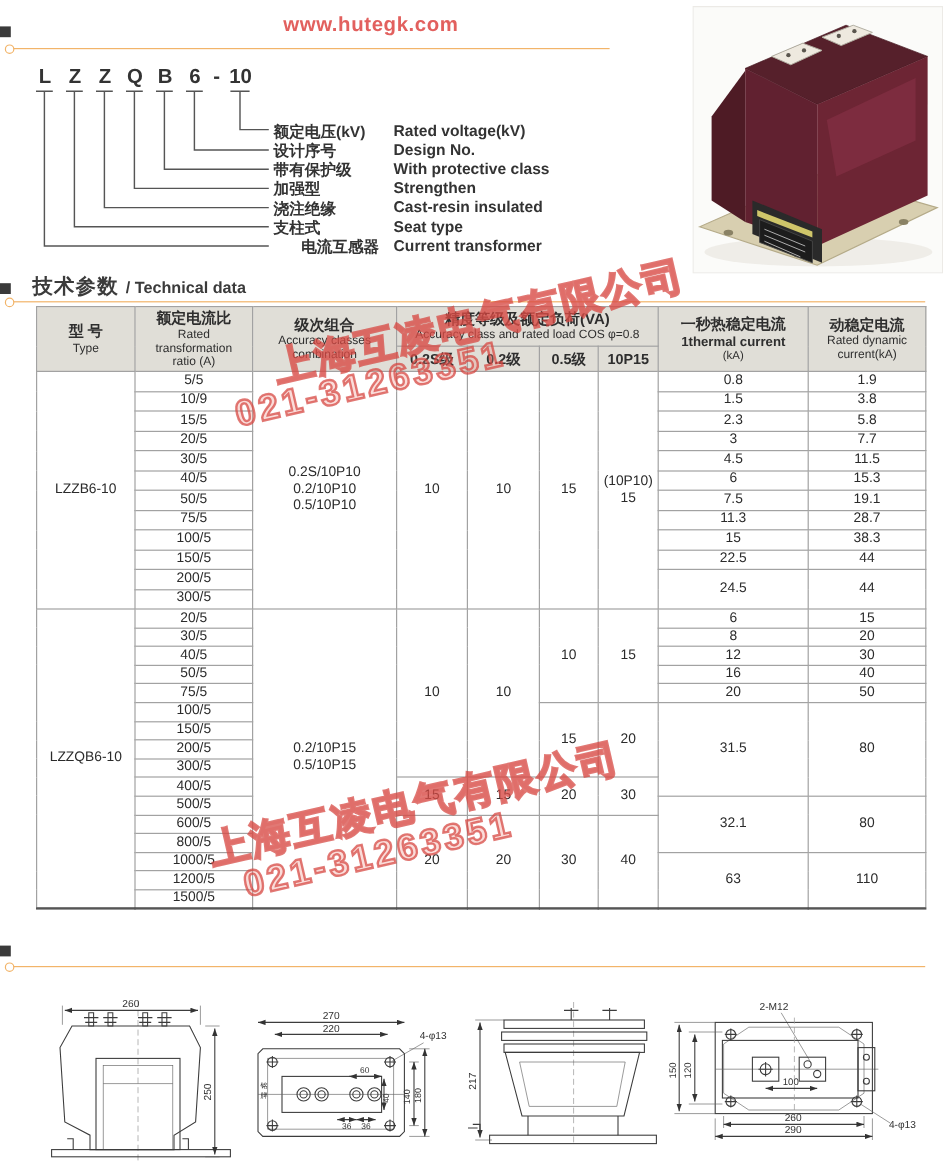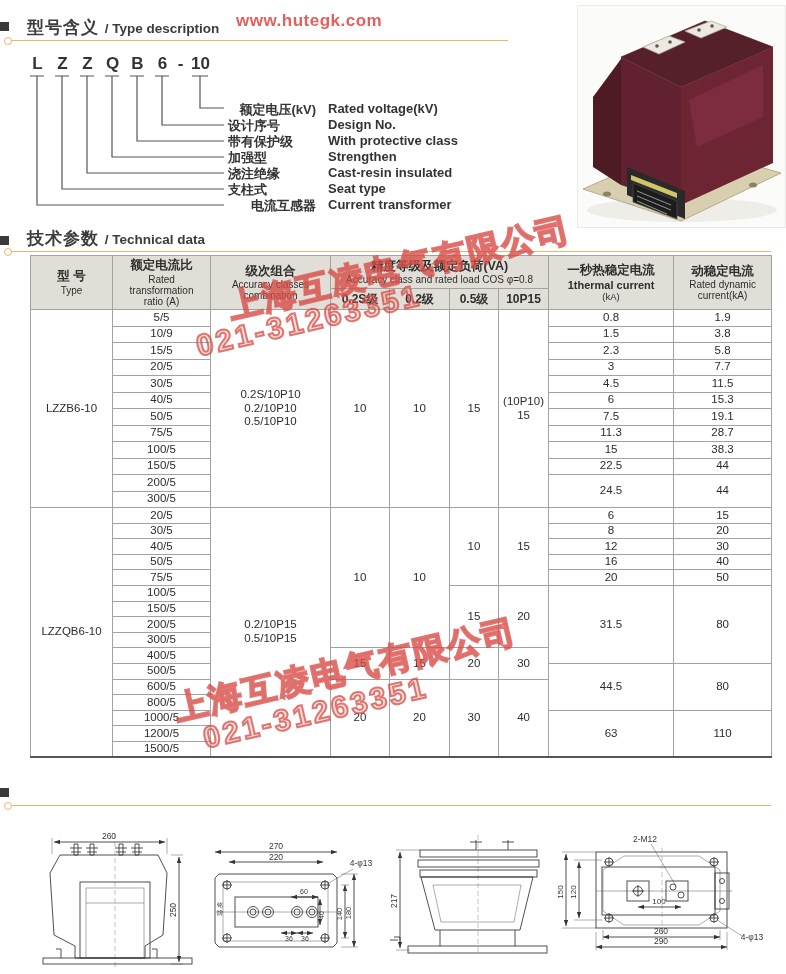--- a/index.html
+++ b/index.html
@@ -47,24 +47,20 @@
   .dln{stroke:#3c3c3c;stroke-width:0.9;fill:none;}
   .thin{stroke:#666;stroke-width:0.55;fill:none;}
   .cl{stroke:#999;stroke-width:0.6;stroke-dasharray:5,3;fill:none;}
 </style>
 </head>
 <body>
 
 <div id="page">
 
   <div class="bullet" style="top:22px;"></div>
-  <div class="sec-title" style="top:16px;">
-    <span>型号含义</span>
-    <span class="en">/ Type description</span>
-  </div>
   <div class="url">www.hutegk.com</div>
   <div class="rule" style="left:8px;top:40px;width:500px;"></div>
   <div class="rule-dot" style="left:4px;top:37px;"></div>
 
   <span class="code-letter" style="left:30px;">L</span>
   <span class="code-letter" style="left:55px;">Z</span>
   <span class="code-letter" style="left:80px;">Z</span>
   <span class="code-letter" style="left:105px;">Q</span>
   <span class="code-letter" style="left:130px;">B</span>
   <span class="code-letter" style="left:155px;">6</span>
@@ -77,21 +73,21 @@
       <path d="M200,2 V34 H224"></path>
       <path d="M162,2 V51 H224"></path>
       <path d="M137,2 V67 H224"></path>
       <path d="M112,2 V83 H224"></path>
       <path d="M87,2 V99 H224"></path>
       <path d="M62,2 V115 H224"></path>
       <path d="M37,2 V131 H224"></path>
     </g>
   </svg>
 
-  <div class="mean-zh" style="top:101px;text-align:right;">额定电压(kV)</div>
+  <div class="mean-zh" style="top:101px;">额定电压(kV)</div>
   <div class="mean-en" style="top:101px;">Rated voltage(kV)</div>
   <div class="mean-zh" style="top:117px;">设计序号</div>
   <div class="mean-en" style="top:117px;">Design No.</div>
   <div class="mean-zh" style="top:133px;">带有保护级</div>
   <div class="mean-en" style="top:133px;">With protective class</div>
   <div class="mean-zh" style="top:149px;">加强型</div>
   <div class="mean-en" style="top:149px;">Strengthen</div>
   <div class="mean-zh" style="top:165px;">浇注绝缘</div>
   <div class="mean-en" style="top:165px;">Cast-resin insulated</div>
   <div class="mean-zh" style="top:181px;">支柱式</div>
@@ -300,21 +296,21 @@
         </tr>
         <tr style="height: 15.6px;">
           <td>400/5</td>
           <td rowspan="2">15</td>
           <td rowspan="2">15</td>
           <td rowspan="2">20</td>
           <td rowspan="2">30</td>
         </tr>
         <tr style="height: 15.6px;">
           <td>500/5</td>
-          <td rowspan="3">44.5</td>
+          <td rowspan="3">32.1</td>
           <td rowspan="3">80</td>
         </tr>
         <tr style="height: 15.6px;">
           <td>600/5</td>
           <td rowspan="5">20</td>
           <td rowspan="5">20</td>
           <td rowspan="5">30</td>
           <td rowspan="5">40</td>
         </tr>
         <tr style="height: 15.6px;">

